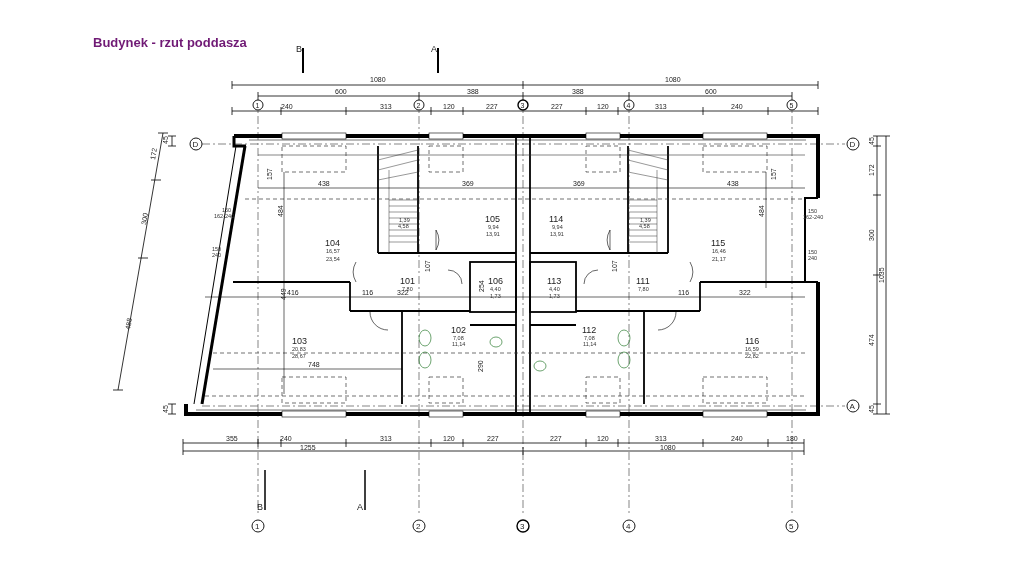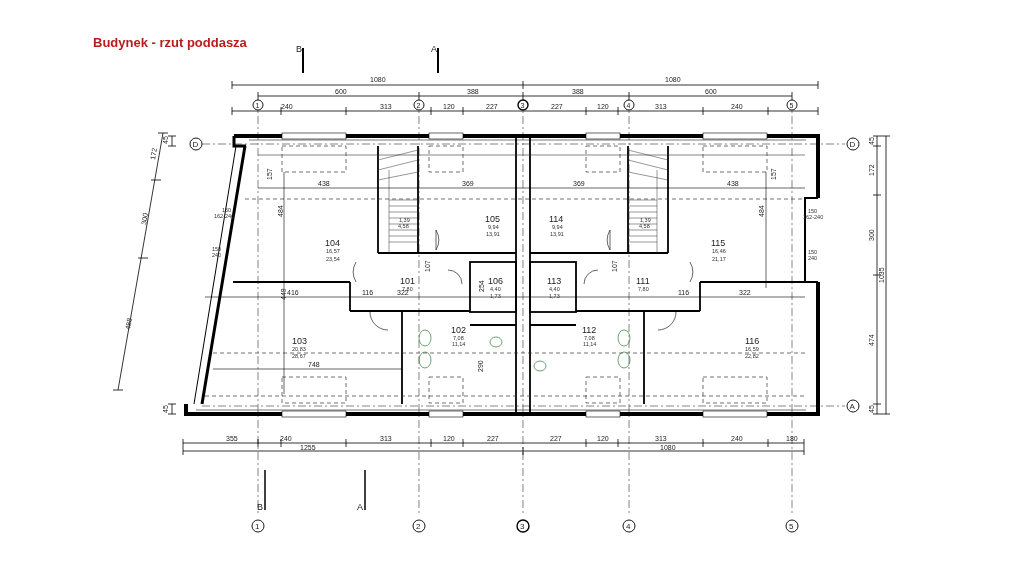--- a/index.html
+++ b/index.html
@@ -1,17 +1,17 @@
 <!DOCTYPE html>
 <html><head>
 <meta charset="utf-8">
 <style>
   html, body { margin: 0; padding: 0; background: #ffffff; }
   body { width: 1024px; height: 582px; overflow: hidden; position: relative; font-family: "Liberation Sans", sans-serif; }
-  .title { position: absolute; left: 93px; top: 35px; font-family: "Liberation Sans", sans-serif; font-weight: bold; font-size: 13px; color: #b91c1c; }
+  .title { position: absolute; left: 93px; top: 35px; font-family: "Liberation Sans", sans-serif; font-weight: bold; font-size: 13px; color: #701a75; }
   svg { position: absolute; left: 0; top: 0; }
   svg text { font-family: "Liberation Sans Narrow", "Liberation Sans", sans-serif; fill: #222; }
   .dim { font-size: 7px; }
   .room-num { font-size: 9px; }
   .room-val { font-size: 5.5px; fill: #333; }
   .axis-lbl { font-size: 9px; }
 </style>
 </head>
 <body>
 

